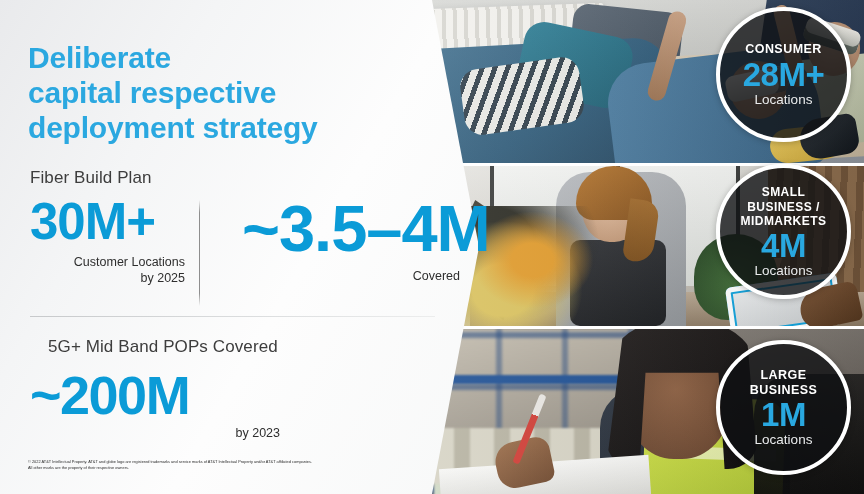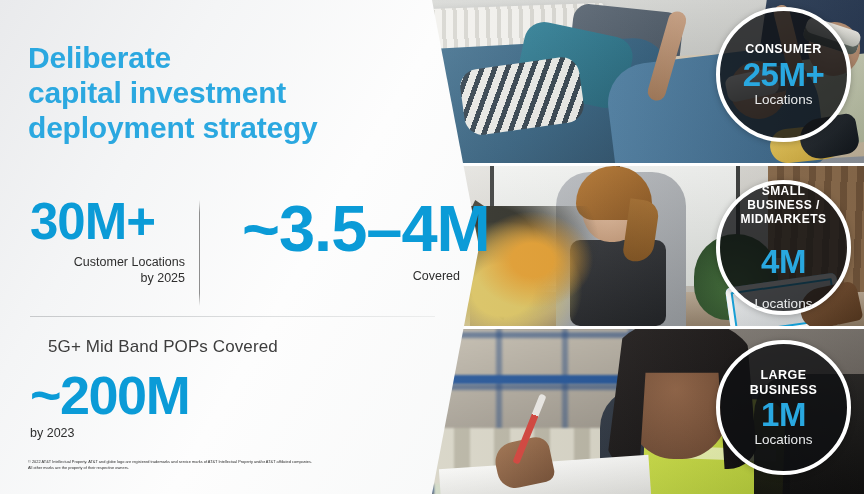--- a/index.html
+++ b/index.html
@@ -215,41 +215,41 @@
     background: linear-gradient(90deg,#c7c9cb,#dddfe0 60%, #eceded);
   }
 
   .sub-label-2 {
     position: absolute; left: 30px; top: 337px;
     font-size: 17px; color: #3d3d3d; letter-spacing: .1px; margin-left: 18px;
   }
 
   .big-stat { position: absolute; left: 30px; top: 368px; width: 300px; }
   .big-stat .stat-value { font-size: 54px; letter-spacing: -1.5px; }
-  .big-stat .stat-caption { margin-top: 4px; text-align: left; width: 250px; font-size: 12.5px; }
+  .big-stat .stat-caption { margin-top: 4px; text-align: right; width: 250px; font-size: 12.5px; }
 
   .legal {
     position: absolute; left: 28px; top: 459px; width: 400px;
     font-size: 3.9px; line-height: 1.55; color: #2a2a2a; letter-spacing: 0;
   }
   .legal span { display: block; }
 
   
   .badge {
     position: absolute; z-index: 9;
     width: 135px; height: 135px; border-radius: 50%;
     background: rgba(14,16,18,.78);
     border: 4px solid #ffffff;
     display: flex; flex-direction: column;
     align-items: center; justify-content: center;
     text-align: center;
     box-shadow: 0 1px 6px rgba(0,0,0,.25);
   }
   .badge-1 { left: 716px; top: 7px; }
-  .badge-2 { left: 716px; top: 180px; justify-content: space-between; }
+  .badge-2 { left: 716px; top: 164px; }
   .badge-3 { left: 716px; top: 340px; }
 
   .badge-title {
     color: #ffffff; font-weight: 700; font-size: 12.5px;
     letter-spacing: .45px; line-height: 1.18; text-transform: uppercase;
     padding: 0 6px;
   }
   .badge-2 .badge-title { font-size: 12px; }
   .badge-value {
     color: #29A8E0; font-weight: 700; font-size: 33px; line-height: 1.05;
@@ -330,24 +330,25 @@
       </div>
     </div>
   </div>
 
   <div class="left-panel"></div>
 
   <div class="content">
 
     <div class="headline">
       <span class="ln">Deliberate</span>
-      <span class="ln">capital investment</span>
+      <span class="ln">capital respective</span>
       <span class="ln">deployment strategy</span>
     </div>
 
+    <div class="sub-label">Fiber Build Plan</div>
 
     <div class="stat-row">
       <div class="stat stat-a">
         <div class="stat-value">30M+</div>
         <div class="stat-caption">
           <div>Customer Locations</div>
           <div>by 2025</div>
         </div>
       </div>
       <div class="stat stat-b">
@@ -371,21 +372,21 @@
     <div class="legal">
       <span>© 2022 AT&amp;T Intellectual Property. AT&amp;T and globe logo are registered trademarks and service marks of AT&amp;T Intellectual Property and/or AT&amp;T affiliated companies.</span>
       <span>All other marks are the property of their respective owners.</span>
     </div>
   </div>
 
   <div class="badge badge-1">
     <div class="badge-title">
       <div>CONSUMER</div>
     </div>
-    <div class="badge-value">25M+</div>
+    <div class="badge-value">28M+</div>
     <div class="badge-sub">Locations</div>
   </div>
 
   <div class="badge badge-2">
     <div class="badge-title">
       <div>SMALL</div>
       <div>BUSINESS /</div>
       <div>MIDMARKETS</div>
     </div>
     <div class="badge-value">4M</div>

